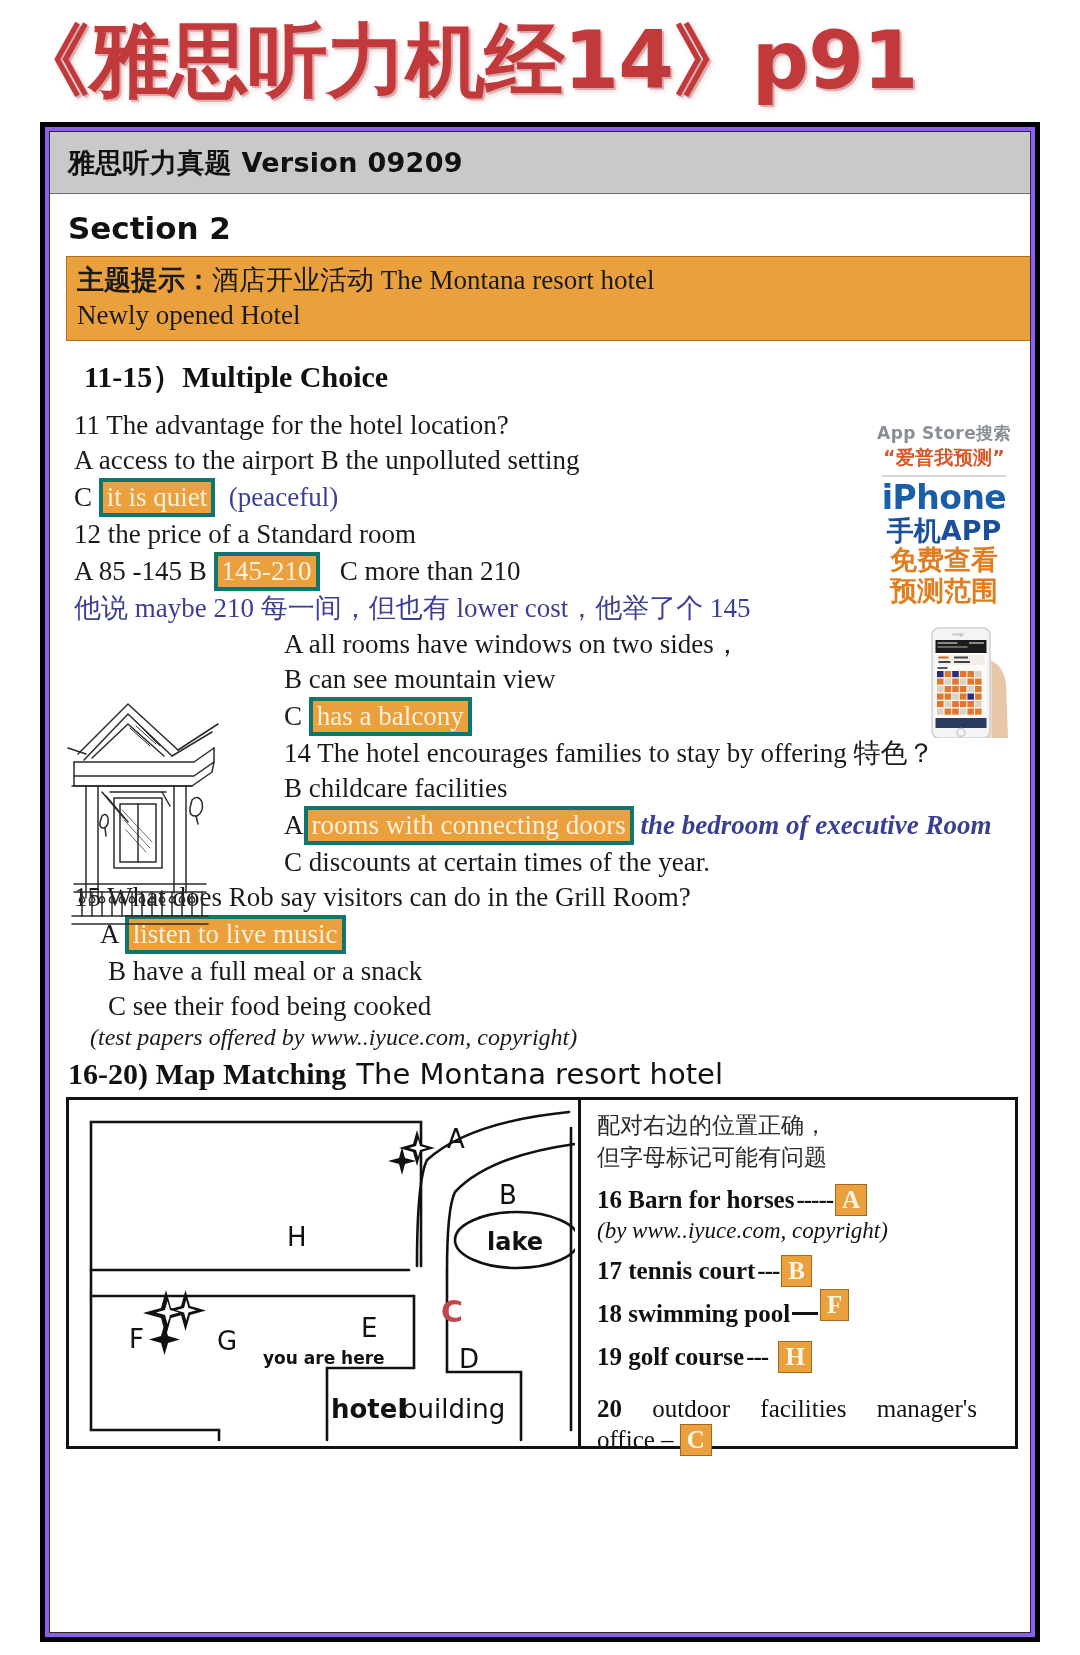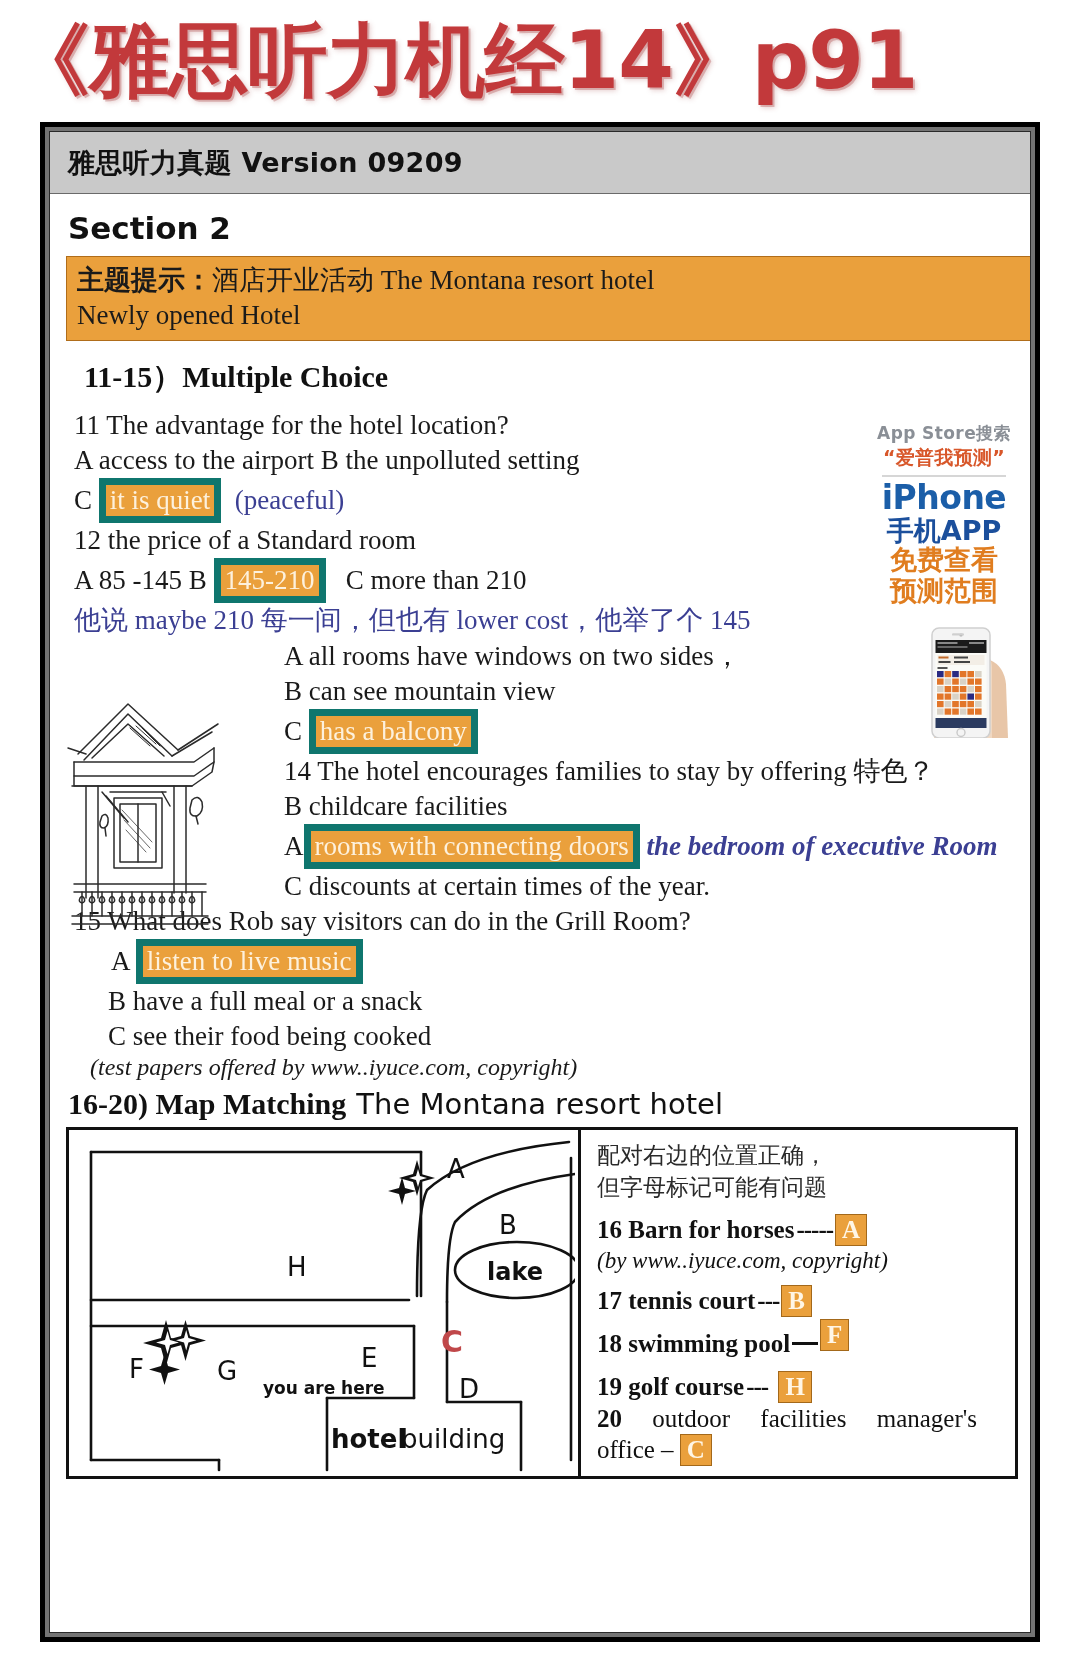--- a/index.html
+++ b/index.html
@@ -33,21 +33,21 @@
     white-space: nowrap;
     text-shadow: 2px 2px 0 rgba(170,60,60,.30), 3px 3px 5px rgba(160,70,70,.25);
   }
 
   
   .sheet {
     position: absolute;
     left: 40px; top: 122px;
     width: 1000px; height: 1520px;
     border: 5px solid #000;
-    background: #737373;
+    background: #8b5cf6;
     padding: 4px;
   }
   .sheet-inner {
     width: 100%; height: 100%;
     border: 1px solid #2a2a2a;
     background: #fff;
     position: relative;
     overflow: hidden;
   }
 
@@ -95,21 +95,21 @@
     font-weight: bold;
     font-size: 30px;
     margin: 16px 0 10px 18px;
     color: #111;
   }
   .q-block { font-size: 27px; color: #1a1a1a; line-height: 1.30; margin-left: 8px; }
   .q-line { white-space: nowrap; }
 
   .hl {
     background: #eaa03c;
-    border: 7px solid #0f766e;
+    border: 4px solid #0f766e;
     color: #fdf1dd;
     padding: 0 4px;
     display: inline-block;
     line-height: 1.15;
   }
   .blue { color: #3b3f93; }
   .blue-it { color: #3b3f93; font-style: italic; font-weight: bold; }
   .bold-it { font-weight: bold; font-style: italic; }
   .copyright { font-style: italic; font-size: 24px; color: #1a1a1a; margin-left: 24px; }
 
@@ -172,21 +172,21 @@
     color: #fff6e6;
     font-weight: bold;
     font-size: 25px;
     padding: 0 6px;
     display: inline-block;
     line-height: 1.2;
   }
   .dashline { letter-spacing: -1px; }
   .solid-conn { display:inline-block; width: 26px; height: 3px; background:#111; vertical-align: middle; }
   .mm-20 {
-    font-size: 25px; color: #111; margin-top: 0; line-height: 1.25;
+    font-size: 25px; color: #111; margin-top: 20px; line-height: 1.25;
   }
   .mm-20 .n { font-weight: bold; }
   .mm-20 .justify { display: flex; justify-content: space-between; width: 380px; }
 
   svg { display: block; }
 </style>
 </head>
 <body>
 
 <div class="banner">
@@ -325,21 +325,21 @@
         <div class="q-line">
           <span>A</span><span class="hl">rooms with connecting doors</span>
           <span class="blue-it">the bedroom of executive Room</span>
         </div>
         <div class="q-line">C discounts at certain times of the year.</div>
       </div>
     </div>
 
     <div class="q-block">
       <div class="q-line">15 What does Rob say visitors can do in the Grill Room?</div>
-      <div class="q-line" style="margin-left:37px">
+      <div class="q-line" style="margin-left:26px">
         <span>A</span>
         <span class="hl">listen to live music</span>
       </div>
       <div class="q-line" style="margin-left:34px">B have a full meal or a snack</div>
       <div class="q-line" style="margin-left:34px">C see their food being cooked</div>
     </div>
 
     <div class="copyright">(test papers offered by www..iyuce.com, copyright)</div>
 
     <div class="mm-head">

